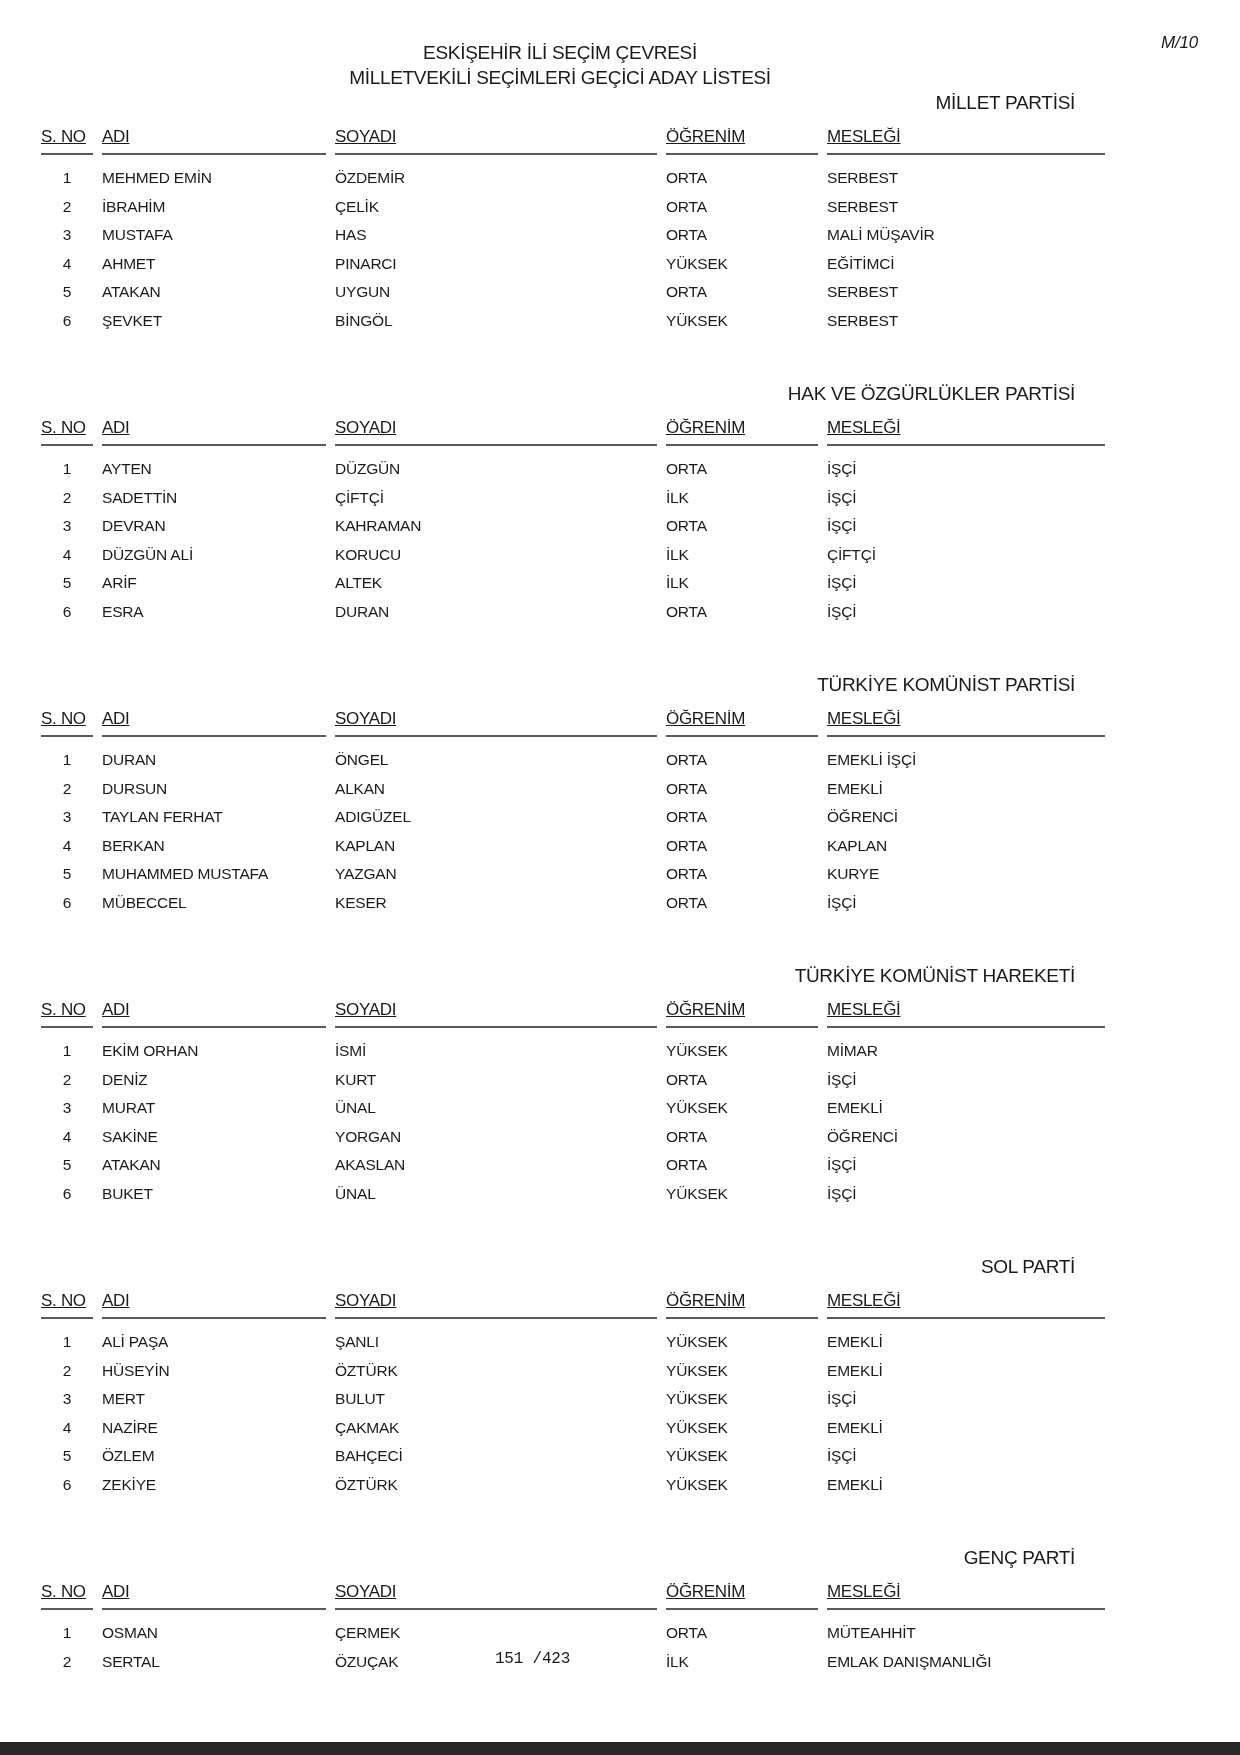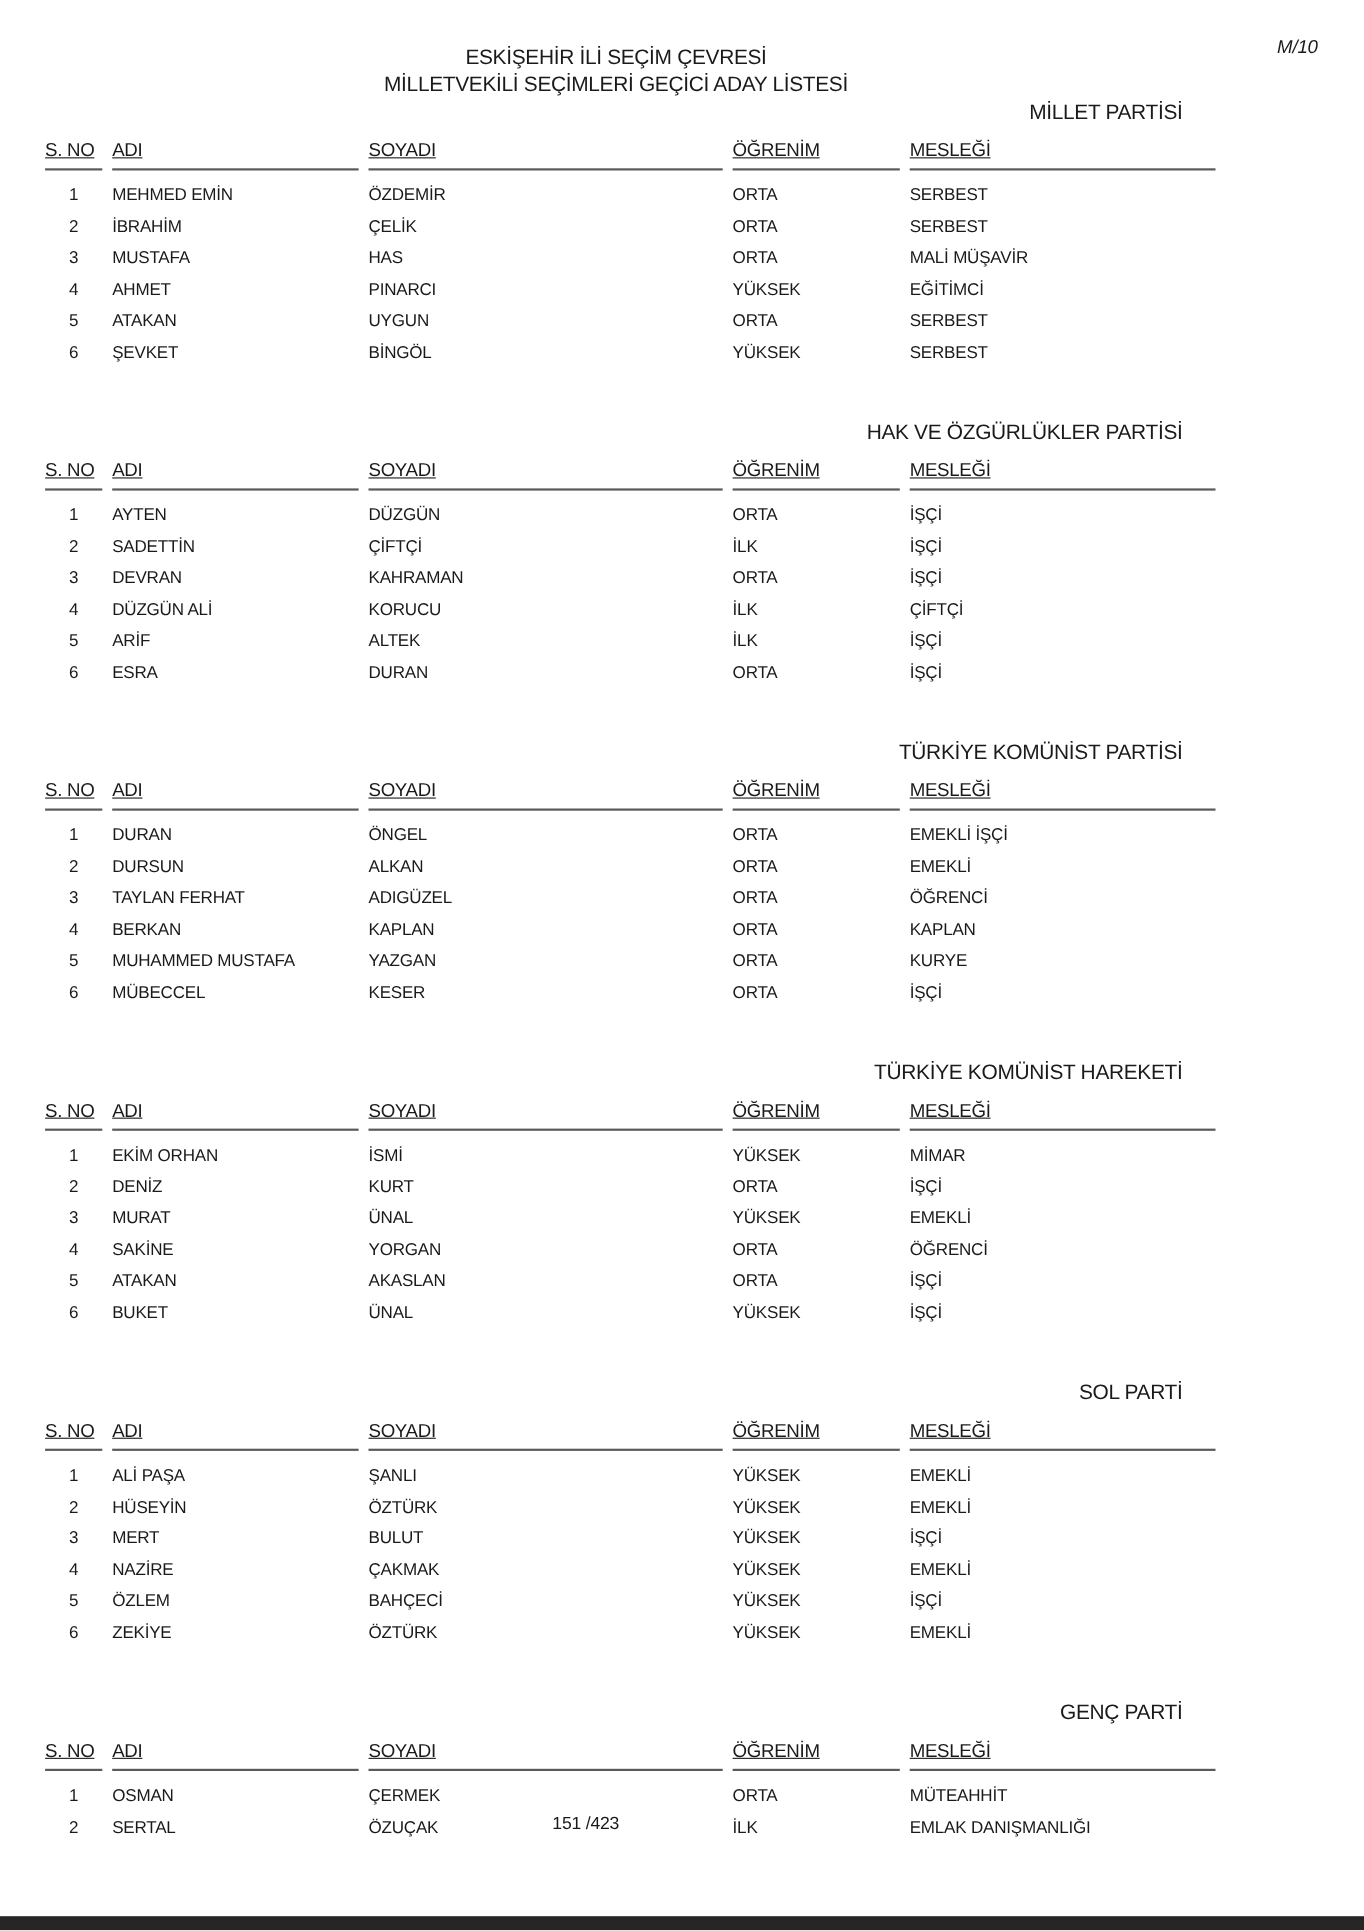--- a/index.html
+++ b/index.html
@@ -90,20 +90,21 @@
   .col-meslegi { width: auto; }
 
   .footer {
     position: absolute;
     left: 0;
     top: 1650px;
     width: 1065px;
     text-align: center;
     font-size: 16px;
     letter-spacing: -0.2px;
+    font-family: Liberation Mono, monospace;
   }
   .bottom-bar {
     position: absolute;
     left: 0;
     bottom: 0;
     width: 100%;
     height: 13px;
     background: #262626;
   }
 </style>

